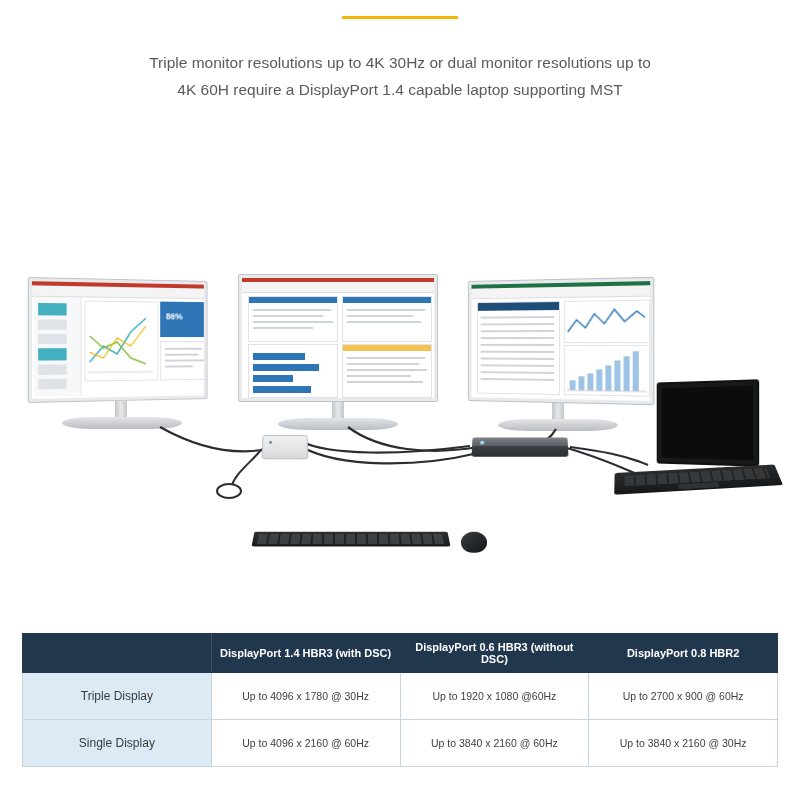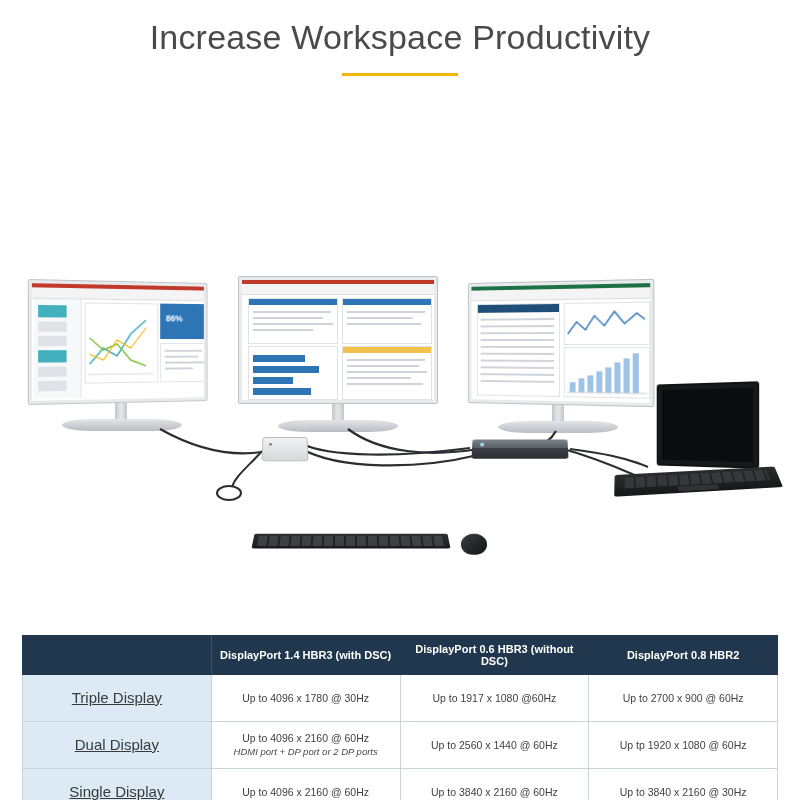--- a/index.html
+++ b/index.html
@@ -221,44 +221,43 @@
     border: 1px solid #c9d3da;
     height: 40px;
     text-align: center;
     padding: 3px 6px;
     color: #3f3f3f;
     vertical-align: middle;
     line-height: 1.35;
   }
   table.spec td.rowhead {
     background: #dbeaf5;
-    font-size: 15px;
+    font-size: 12px;
     color: #3a3a3a;
     width: 104px;
-    text-decoration: underline;
   }
   table.spec td .sub {
     display: block;
     font-style: italic;
     font-size: 9.5px;
     color: #4a4a4a;
     margin-top: 1px;
   }
 </style>
 </head>
 <body>
 
 <div class="page">
 
-  <h1 class="headline">Increase Workspace Productivity</h1>
   <div class="rule-wrap">
     <div class="rule"></div>
   </div>
   <p class="subhead">
-    <br>
+    <span>Triple monitor resolutions up to 4K 30Hz or dual monitor resolutions up to</span><br>
+    <span>4K 60H require a DisplayPort 1.4 capable laptop supporting MST</span>
   </p>
 
   <div class="scene">
 
     <div class="monitor m1">
       <div class="screen">
         <div class="sc-red"></div>
         <div class="sc-topbar" style="top:4px;height:10px;"></div>
         <div class="sc-left" style="top:15px;">
           <div class="sc-teal" style="left:4px;top:6px;width:28px;height:12px;"></div>
@@ -413,31 +412,22 @@
           <th class="corner"></th>
           <th>DisplayPort 1.4 HBR3 (with DSC)</th>
           <th>DisplayPort 0.6 HBR3 (without DSC)</th>
           <th>DisplayPort 0.8 HBR2</th>
         </tr>
       </thead>
       <tbody>
         <tr>
           <td class="rowhead">Triple Display</td>
           <td>Up to 4096 x 1780 @ 30Hz</td>
-          <td>Up to 1917 x 1080 @60Hz</td>
+          <td>Up to 1920 x 1080 @60Hz</td>
           <td>Up to 2700 x 900 @ 60Hz</td>
-        </tr>
-        <tr>
-          <td class="rowhead">Dual Display</td>
-          <td>
-            <span>Up to 4096 x 2160 @ 60Hz</span>
-            <span class="sub">HDMI port + DP port or 2 DP ports</span>
-          </td>
-          <td>Up to 2560 x 1440 @ 60Hz</td>
-          <td>Up tp 1920 x 1080 @ 60Hz</td>
         </tr>
         <tr>
           <td class="rowhead">Single Display</td>
           <td>Up to 4096 x 2160 @ 60Hz</td>
           <td>Up to 3840 x 2160 @ 60Hz</td>
           <td>Up to 3840 x 2160 @ 30Hz</td>
         </tr>
       </tbody>
     </table>
   </div>

